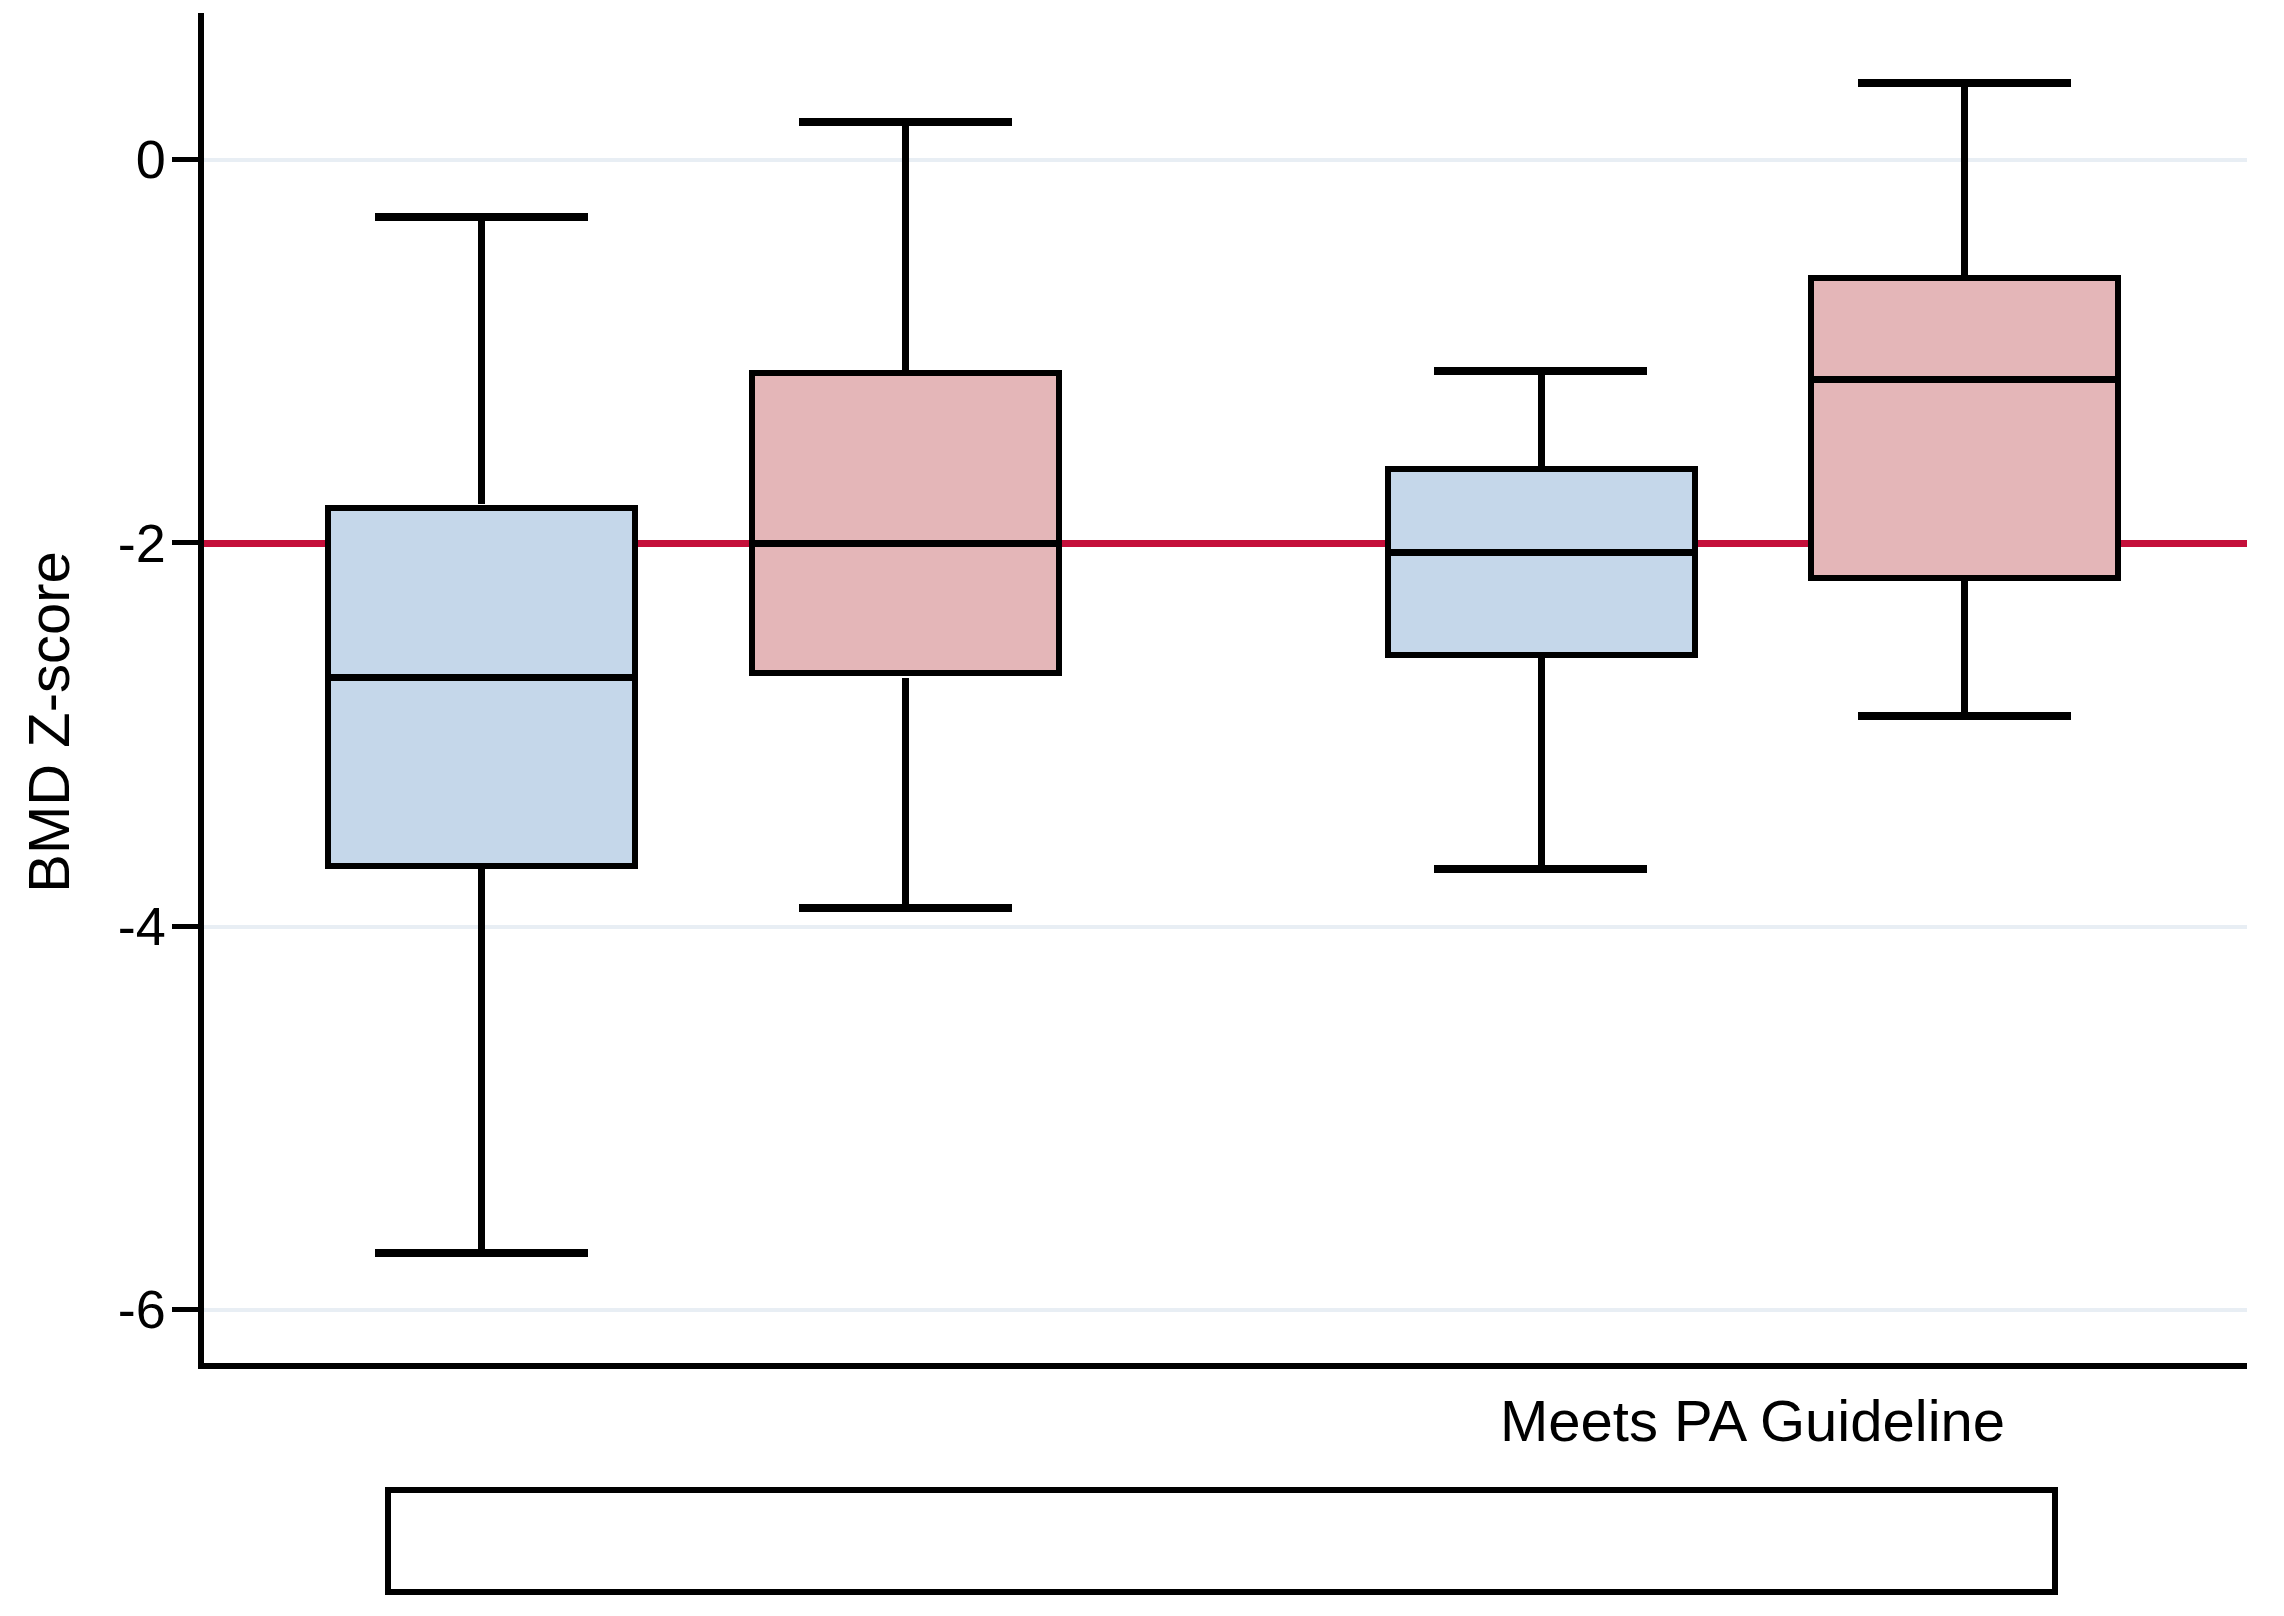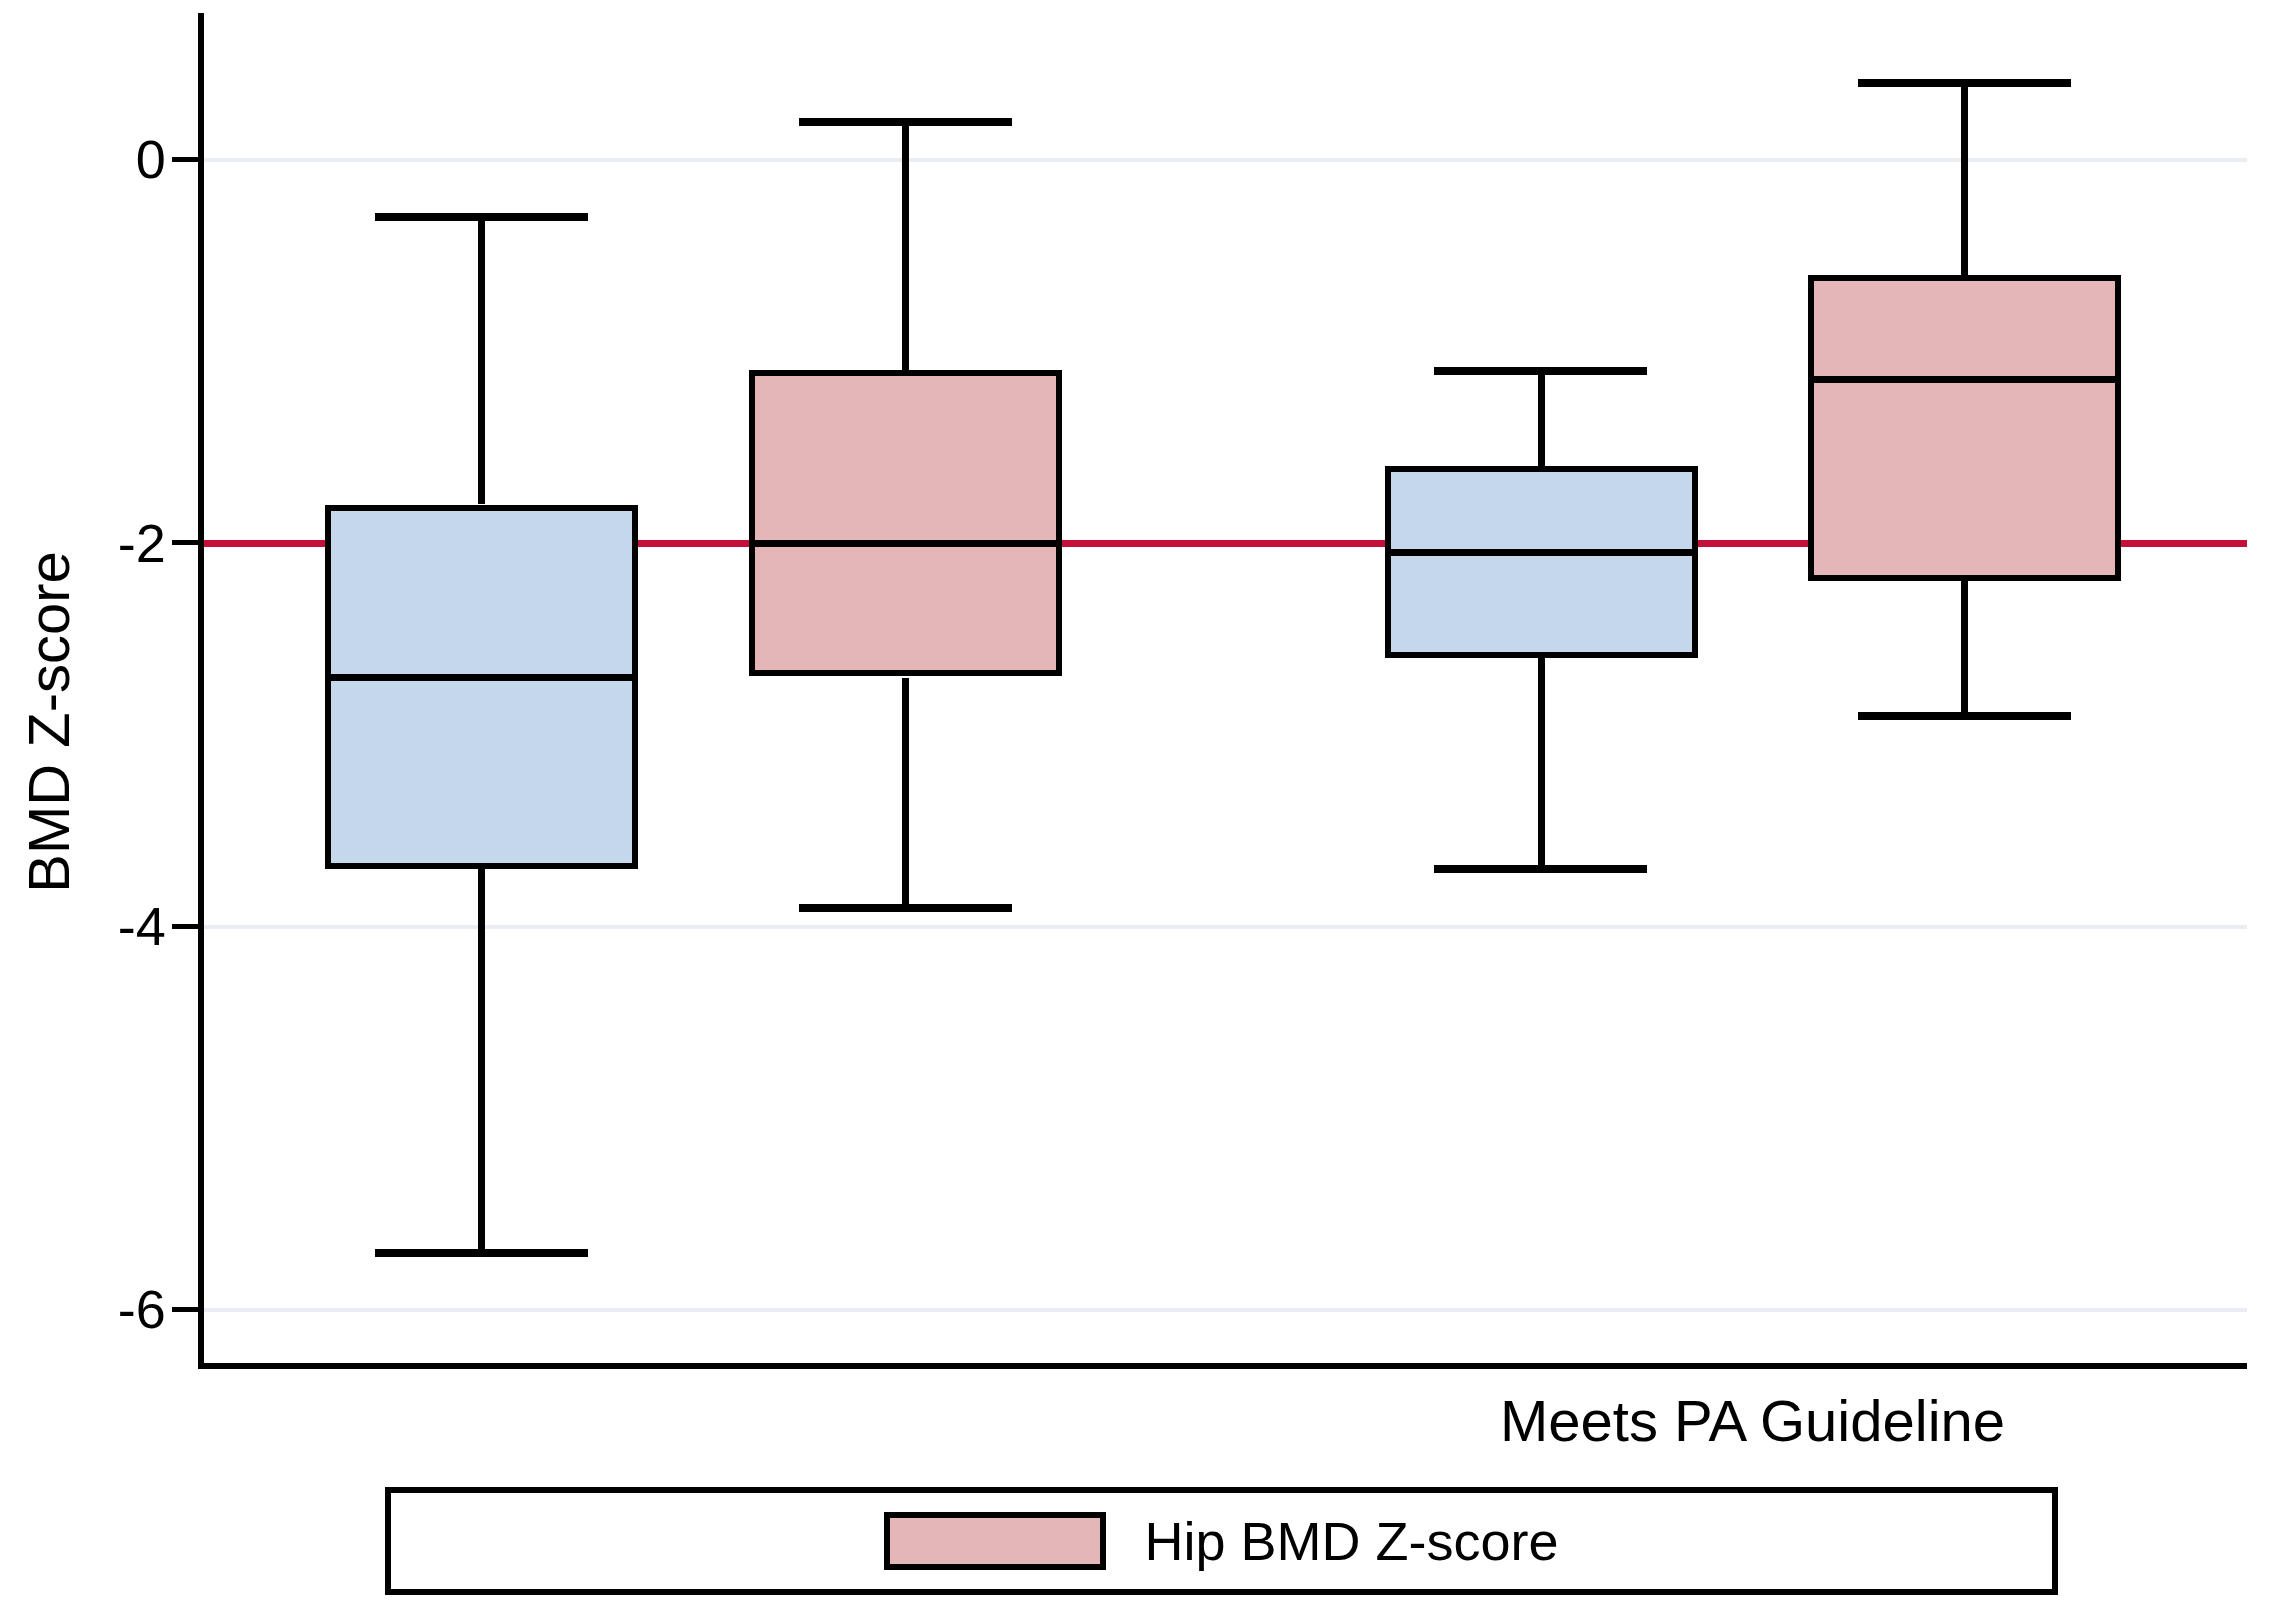--- a/index.html
+++ b/index.html
@@ -115,20 +115,16 @@
       <div class="ytick-label" style="left: 8.7px; width: 157px; top: 895px;">-4</div>
       <div class="tick-mark" style="left: 172px; width: 26px; top: 1307px; height: 5.2px;"></div>
       <div class="ytick-label" style="left: 8.7px; width: 157px; top: 1278px;">-6</div>
     </div>
 
   <div class="y-title">BMD Z-score</div>
 
   <div class="group-label" style="left:1185px; top:1386px; width:1135px;">Meets PA Guideline</div>
 
   <div class="legend">
-    <div class="legend-entry">
-      <div class="legend-swatch" style="background:#e4b6b8;"></div>
-      <div class="legend-label">Hip BMD Z-score</div>
-    </div>
   </div>
 
 </div>
 
 
 </body></html>

